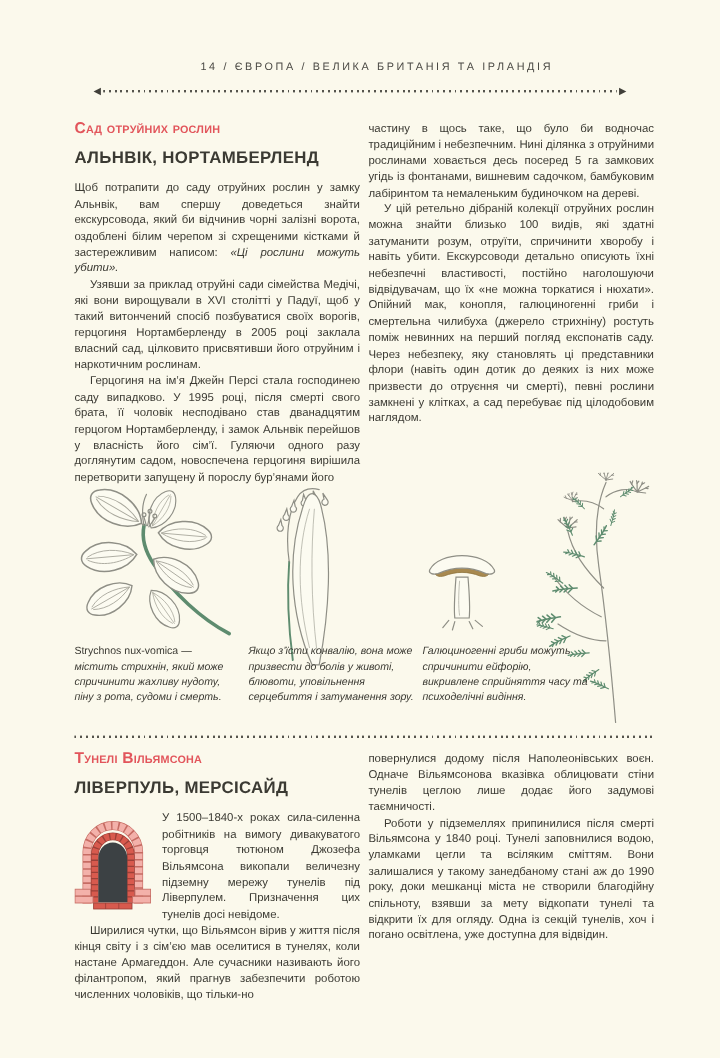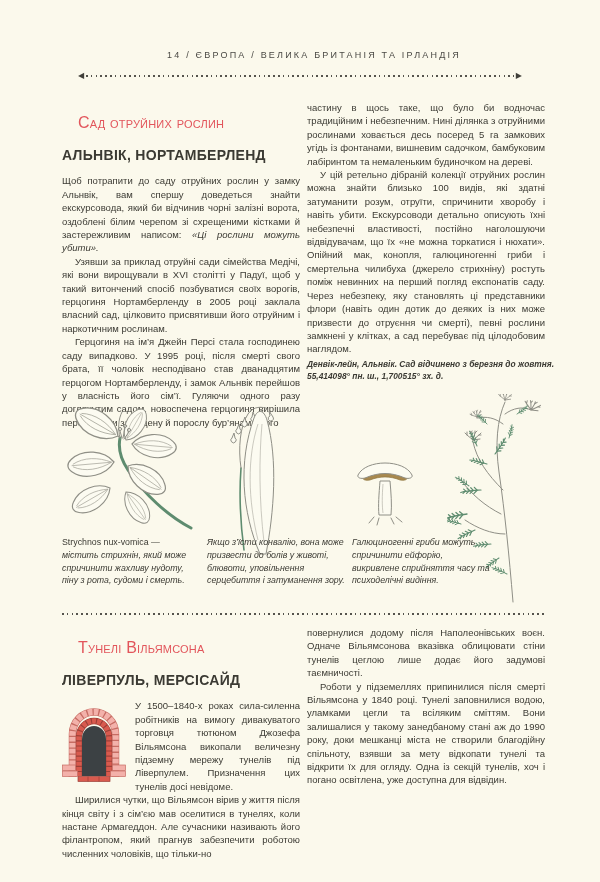--- a/index.html
+++ b/index.html
@@ -33,21 +33,21 @@
   
   .s1 { position:absolute; top:97px; left:62px; width:483px; }
   .s2 { position:absolute; top:622px; left:62px; width:483px; }
   .cols { display:flex; gap:7px; }
   .col { width:238px; font-size:9.5px; line-height:13.4px; }
   .colr { margin-top:4px; }
   .col p { margin:0; text-align:justify; }
   .ind { text-indent:13px; }
   .it { font-style:italic; }
   .sec-title {
-    margin:16px; font-size:16px; line-height:20px; font-weight:400;
+    margin:0; font-size:13px; line-height:20px; font-weight:700;
     font-variant:small-caps; letter-spacing:0.2px; color:#e2555b;
   }
   .sec-sub { margin-top:8px; font-size:14px; font-weight:700; letter-spacing:0.3px; color:#3b3a33; }
   .bodytext { margin-top:12px; }
   .addr { margin-top:2px; font-size:8.4px; line-height:1.5; font-weight:700; font-style:italic; }
   .nowrap { white-space:nowrap; }
 
   
   .figures { position:absolute; top:396px; left:62px; width:483px; height:214px; }
   .figures svg { position:absolute; }
@@ -95,24 +95,20 @@
         <div class="sec-sub">АЛЬНВІК, НОРТАМБЕРЛЕНД</div>
         <div class="bodytext">
           <p><span>Щоб потрапити до саду отруйних рослин у замку Альнвік, вам спершу доведеться знайти екскурсовода, який би відчинив чорні залізні ворота, оздоблені білим черепом зі схрещеними кістками й застережливим написом: </span><span class="it">«Ці рослини можуть убити».</span></p>
           <p class="ind">Узявши за приклад отруйні сади сімейства Медічі, які вони вирощували в XVI столітті у Падуї, щоб у такий витончений спосіб позбуватися своїх ворогів, герцогиня Нортамберленду в 2005 році заклала власний сад, цілковито присвятивши його отруйним і наркотичним рослинам.</p>
           <p class="ind">Герцогиня на ім’я Джейн Персі стала господинею саду випадково. У 1995 році, після смерті свого брата, її чоловік несподівано став дванадцятим герцогом Нортамберленду, і замок Альнвік перейшов у власність його сім’ї. Гуляючи одного разу доглянутим садом, новоспечена герцогиня вирішила перетворити запущену й порослу бур’янами його</p>
         </div>
       </div>
       <div class="col colr">
         <p>частину в щось таке, що було би водночас традиційним і небезпечним. Нині ділянка з отруйними рослинами ховається десь посеред 5 га замкових угідь із фонтанами, вишневим садочком, бамбуковим лабіринтом та немаленьким будиночком на дереві.</p>
         <p class="ind">У цій ретельно дібраній колекції отруйних рослин можна знайти близько 100 видів, які здатні затуманити розум, отруїти, спричинити хворобу і навіть убити. Екскурсоводи детально описують їхні небезпечні властивості, постійно наголошуючи відвідувачам, що їх «не можна торкатися і нюхати». Опійний мак, конопля, галюциногенні гриби і смертельна чилибуха (джерело стрихніну) ростуть поміж невинних на перший погляд експонатів саду. Через небезпеку, яку становлять ці представники флори (навіть один дотик до деяких із них може призвести до отруєння чи смерті), певні рослини замкнені у клітках, а сад перебуває під цілодобовим наглядом.</p>
-        <div class="addr">
-          <div class="nowrap">Денвік-лейн, Альнвік. Сад відчинено з березня до жовтня.</div>
-          <div>55,414098° пн. ш., 1,700515° зх. д.</div>
-        </div>
       </div>
     </div>
   </section>
 
   <div class="figures">
 
     <svg class="svg-strychnos" width="142" height="140" viewBox="0 0 142 140">
       <defs>
         <g id="lf">
           <path class="skf" d="M0,0 C7,-10 24,-13 34,-5 C38,-2 38,2 34,5 C24,13 7,10 0,0 Z"></path>

